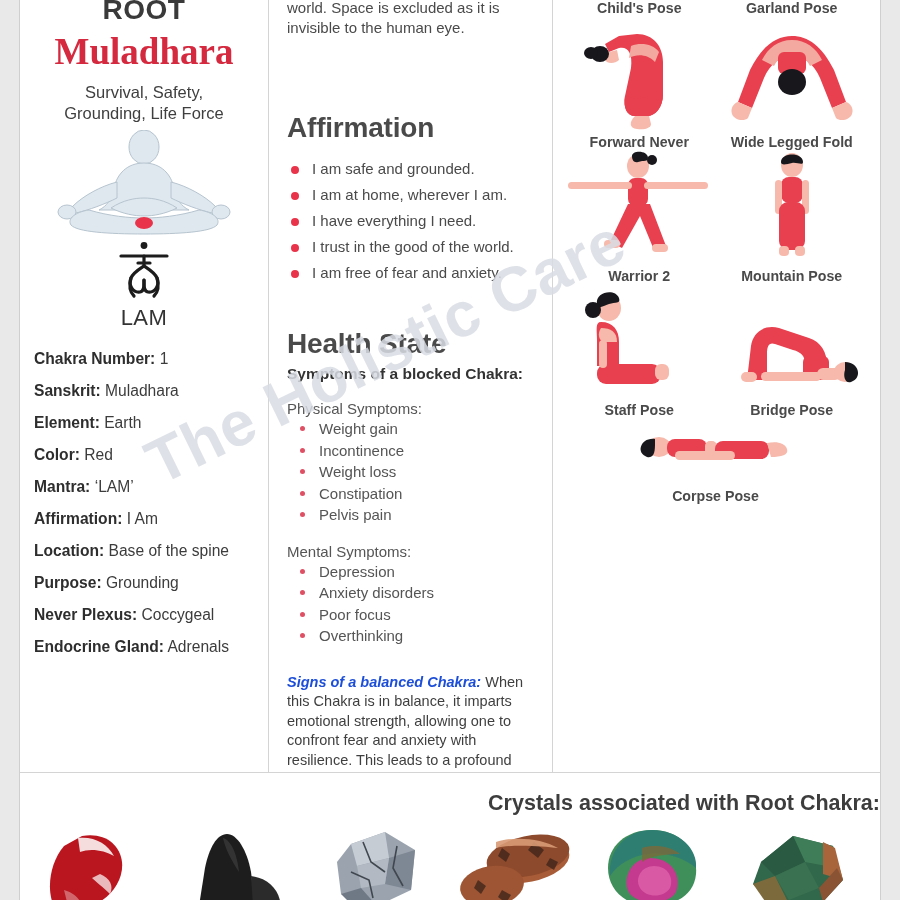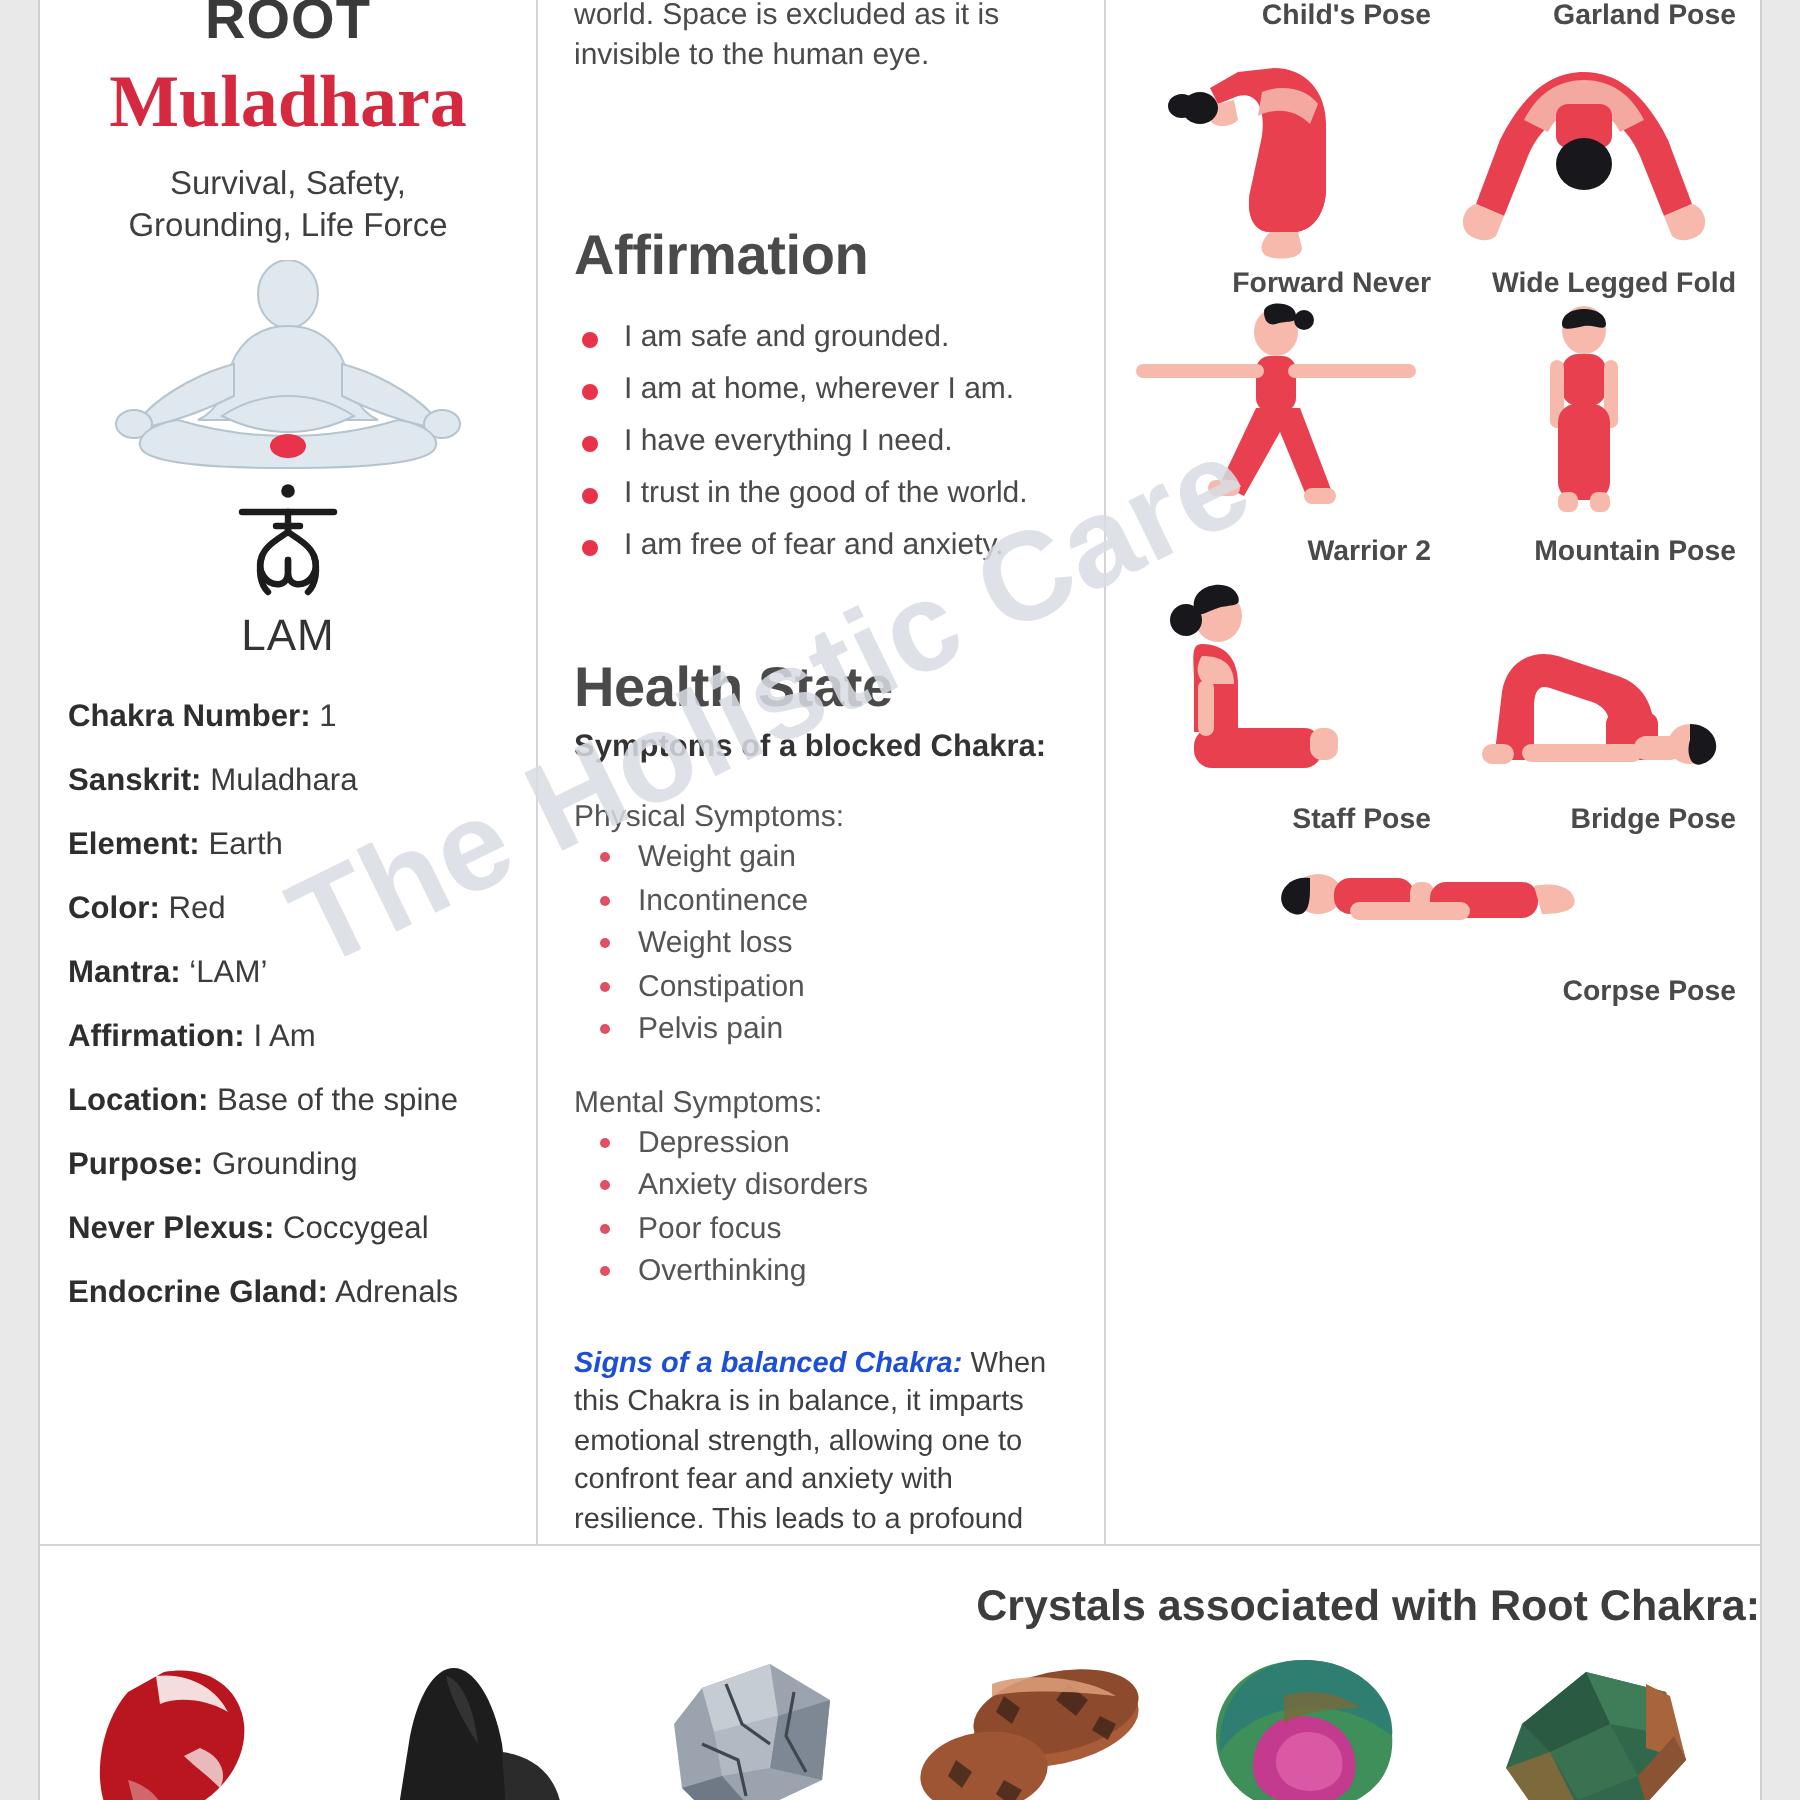--- a/index.html
+++ b/index.html
@@ -123,21 +123,21 @@
   }
   .balanced {
     margin-top: 26px;
     font-size: 14.5px; line-height: 19.5px; color: #3f3f3f;
   }
   .balanced b { font-weight: 700; color: #1d4ed8; font-style: italic; }
 
   
   .poses { padding-top: 0; }
   .pose-row { display: flex; }
-  .pose-cell { width: 50%; text-align: right; }
+  .pose-cell { width: 50%; text-align: center; }
   .pose-label { font-size: 14.2px; font-weight: 700; color: #4a4a4a; white-space: nowrap;}
   .pose-art { height: 118px; display: flex; align-items: flex-end; justify-content: center; }
   .pose-art.short { height: 70px; align-items: center; }
   .pose-cell.single { width: 100%; }
 
   
   .crystal-divider {
     position: absolute; left: 20px; top: 772px; width: 860px;
     border-top: 1px solid #d4d4d4; z-index: 6;
   }

